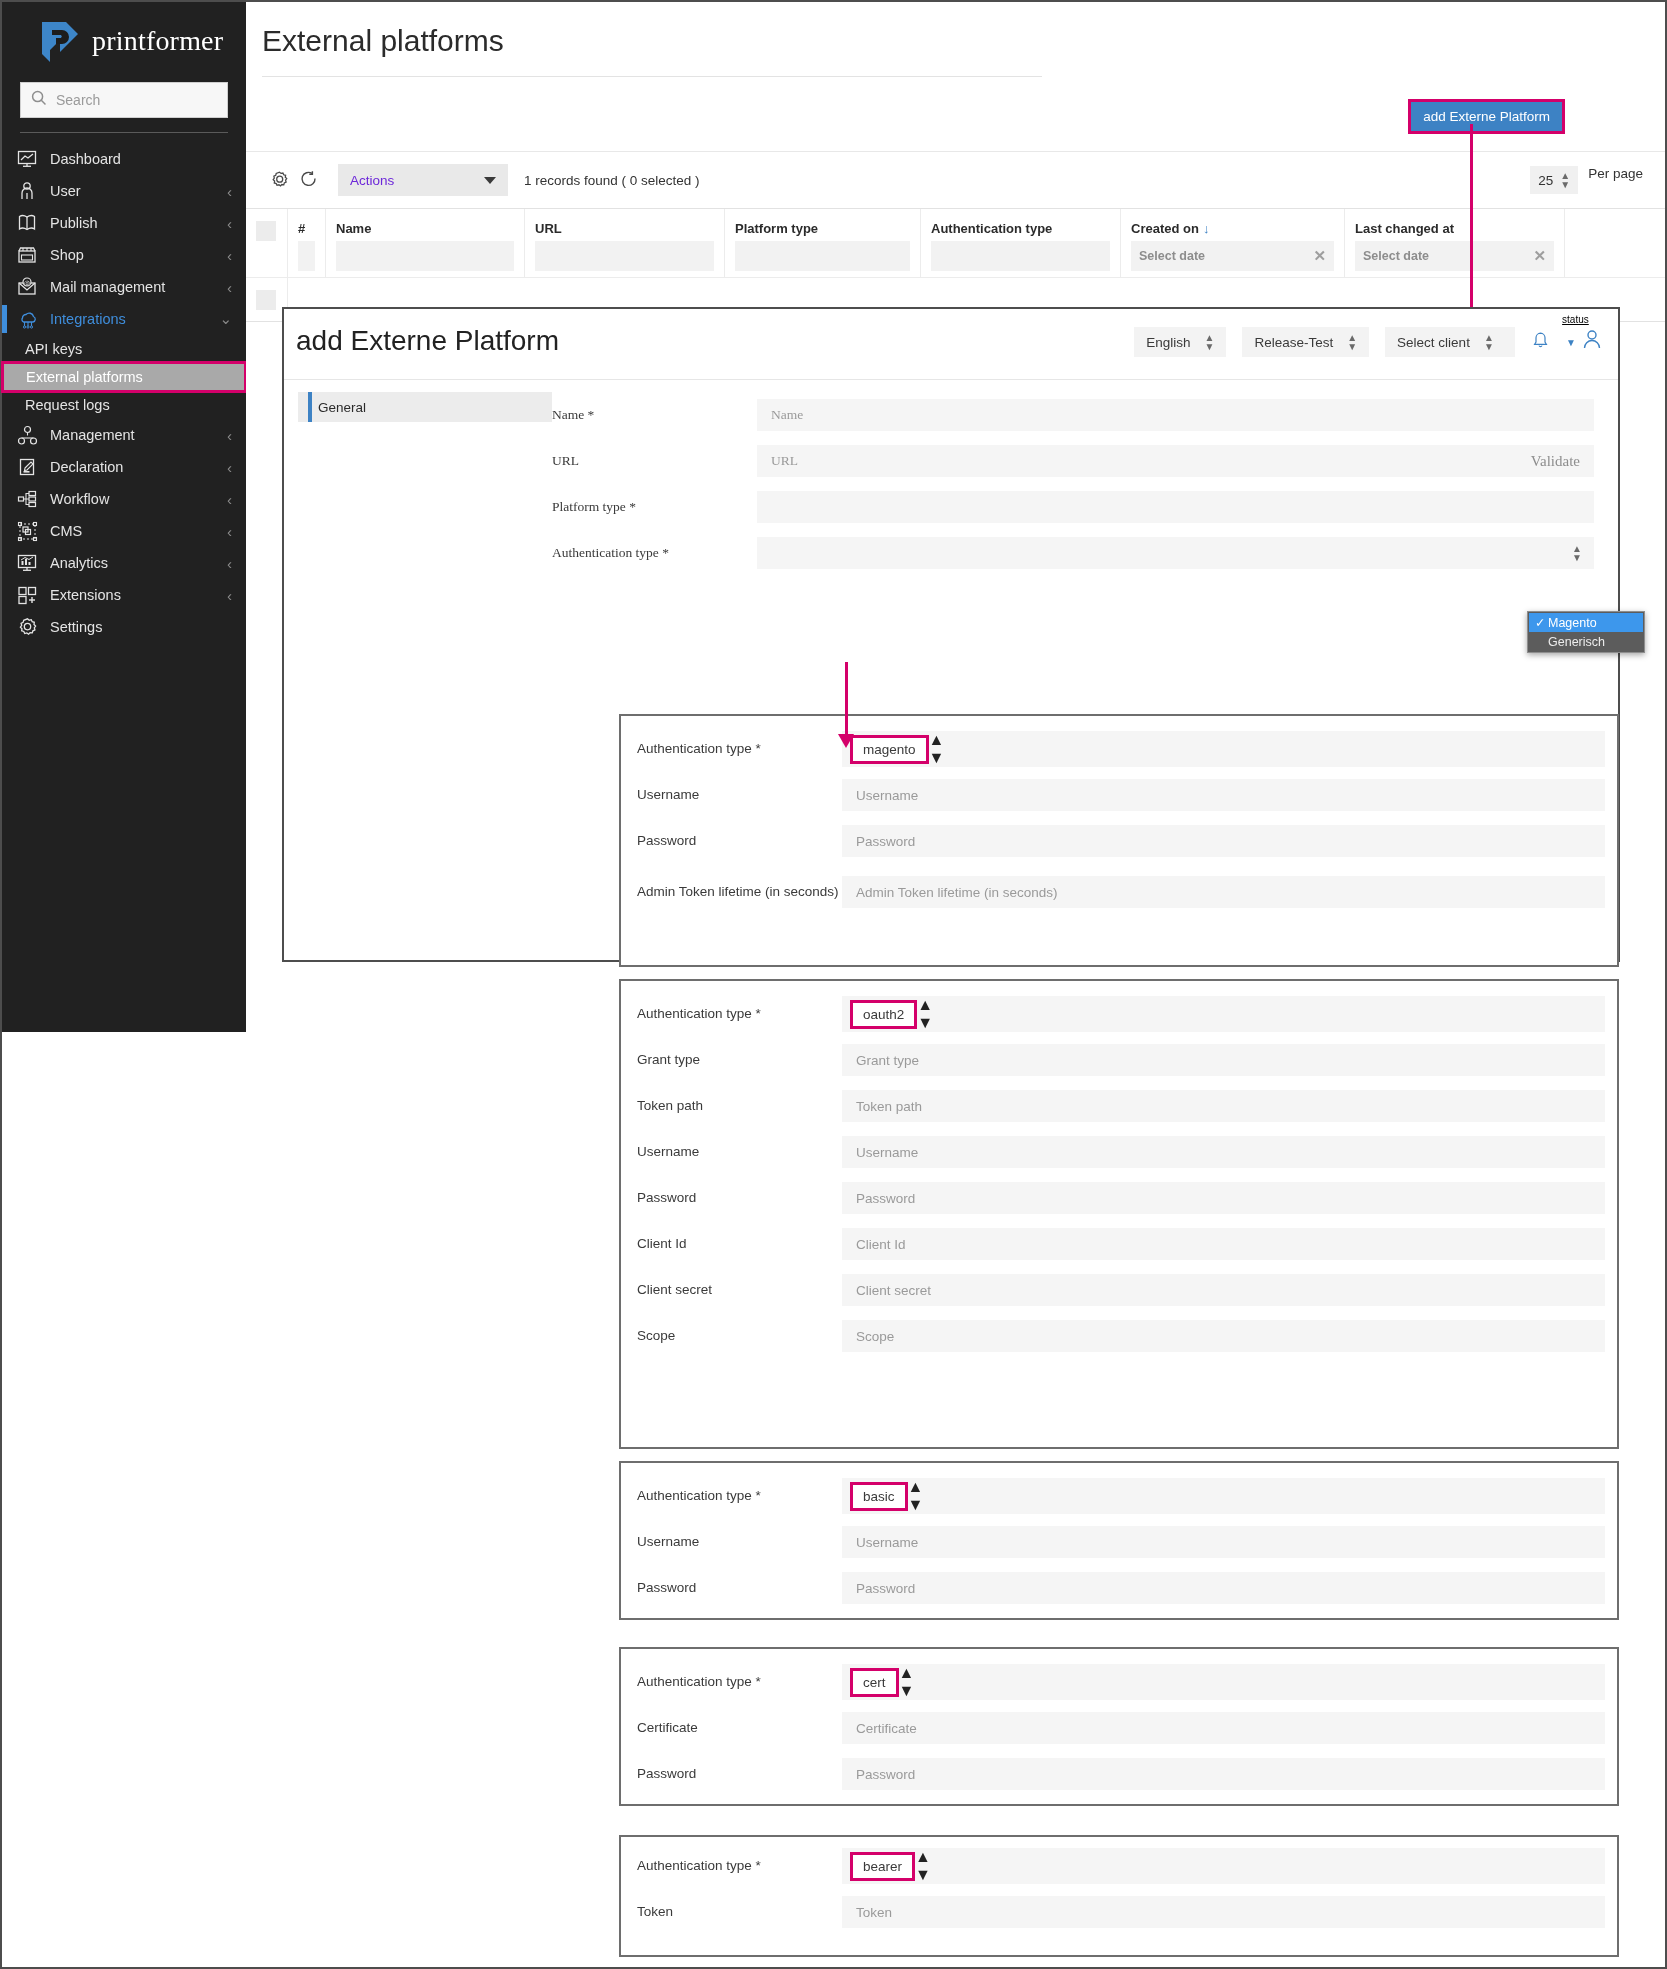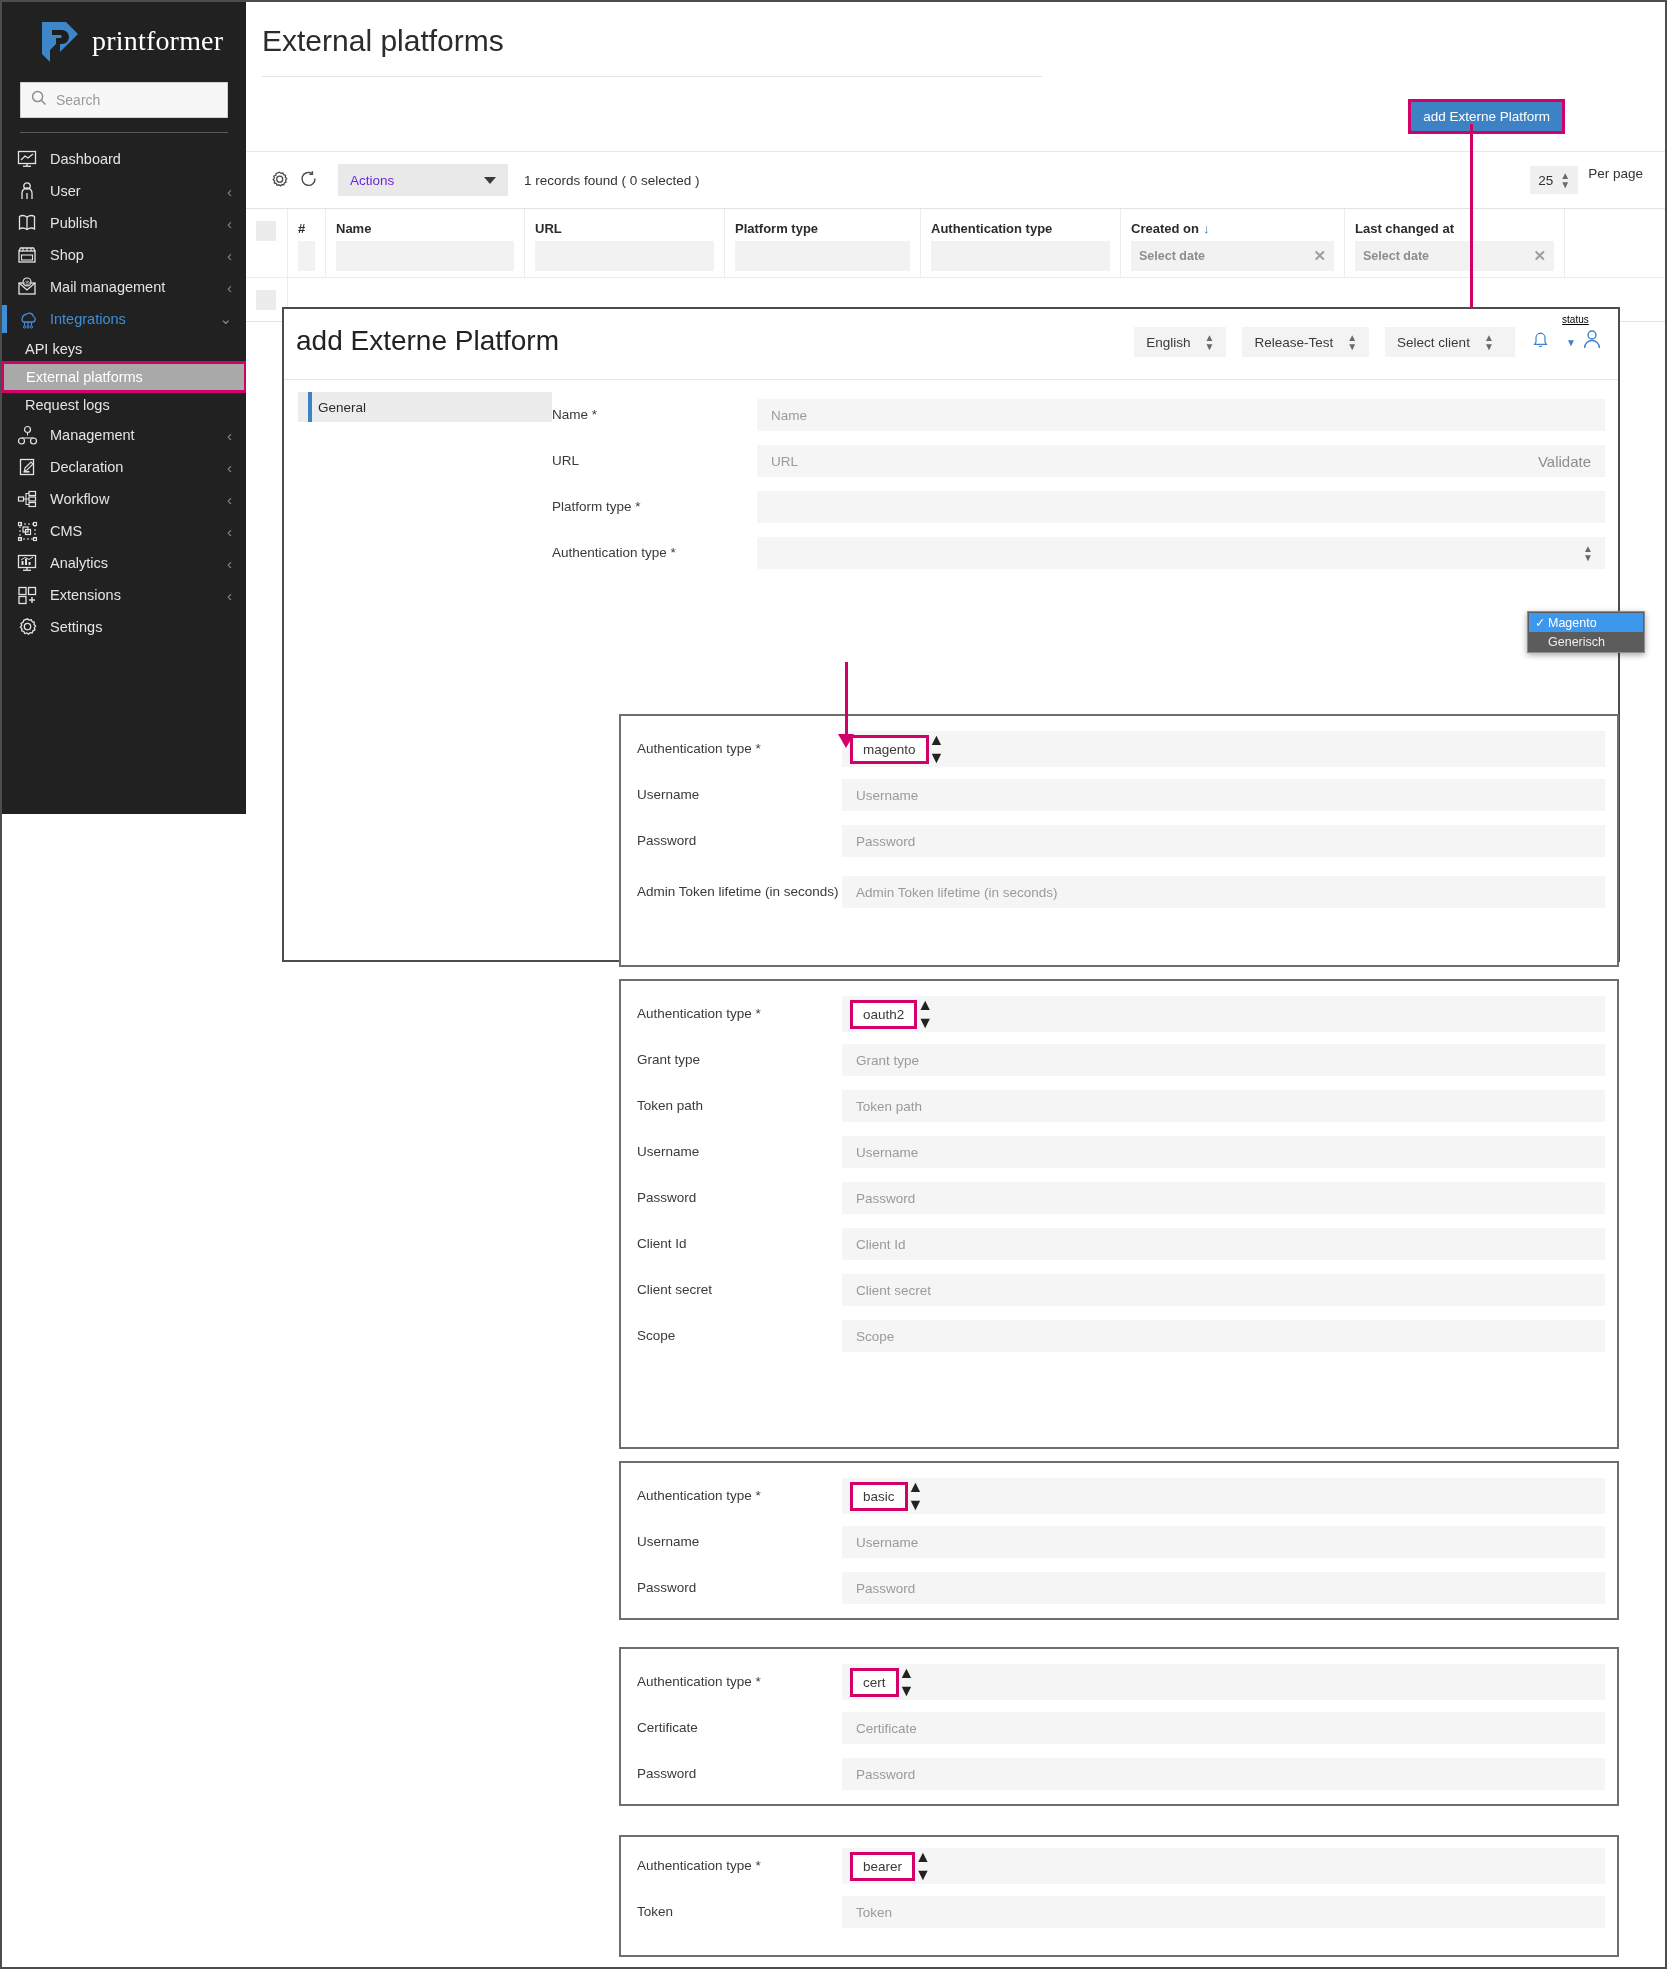--- a/index.html
+++ b/index.html
@@ -13,21 +13,21 @@
   #root {
     position: relative;
     width: 1667px; height: 1969px;
     border: 2px solid #4d4d4d;
     background: #fff;
   }
 
   
   .sidebar {
     position: absolute; left: 0; top: 0;
-    width: 244px; height: 812px;
+    width: 244px; height: 1030px;
     background: #212121;
     color: #e9e9e9;
   }
   .logo-row {
     display: flex; align-items: center;
     gap: 10px;
     padding: 16px 0 12px 34px;
   }
   .logo-mark { width: 46px; height: 46px; flex: 0 0 auto; }
   .logo-text {
@@ -224,21 +224,21 @@
     background: #ececec; height: 30px;
     display: flex; align-items: center;
     padding-left: 10px;
     font-size: 13.5px; color: #2b2b2b;
     position: relative;
     cursor: pointer;
   }
   .tab-general .tb-bar { position:absolute; left:0; top:0; bottom:0; width:4px; background:#3d82c4; }
   .tab-general span { margin-left: 10px; }
 
-  .fields-col { flex: 1; padding-top: 12px; padding-right: 13px; }
+  .fields-col { flex: 1; padding-top: 12px; padding-right: 24px; font-family: Liberation Serif, serif; }
   .frow { display: flex; align-items: center; height: 46px; }
   .flbl { width: 205px; font-size: 13.5px; color: #3a3a3a; line-height: 1.35; }
   .finput {
     flex: 1; height: 32px; background: #f5f5f5;
     display: flex; align-items: center;
     padding: 0 14px;
     font-size: 13.5px; color: #9a9a9a;
     position: relative;
   }
   .finput .validate { margin-left: auto; color: #8d8d8d; font-size: 15px; }

